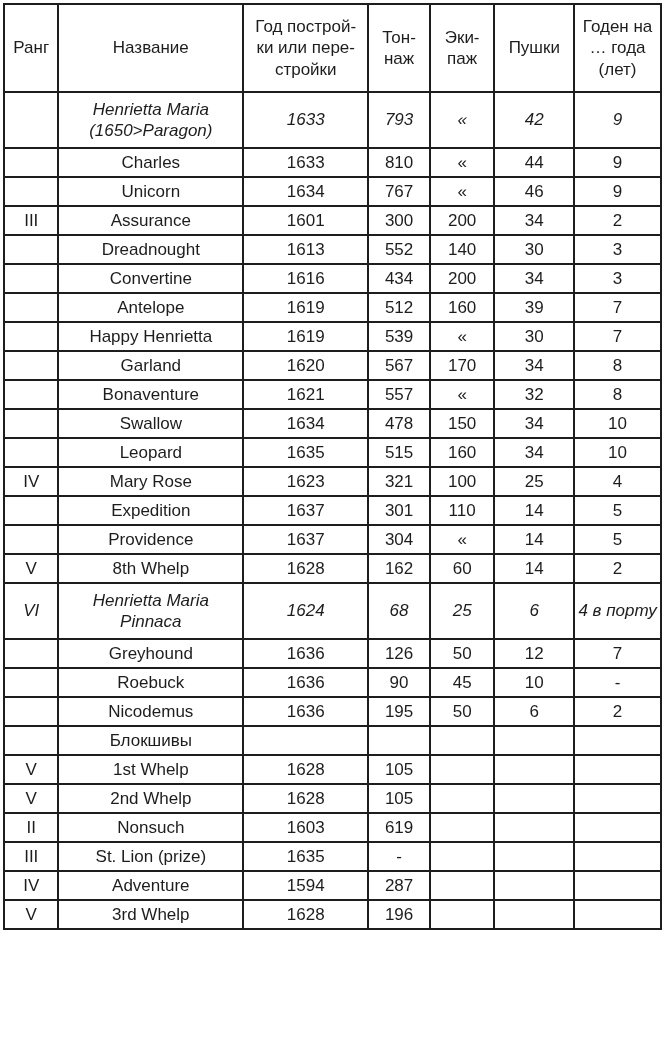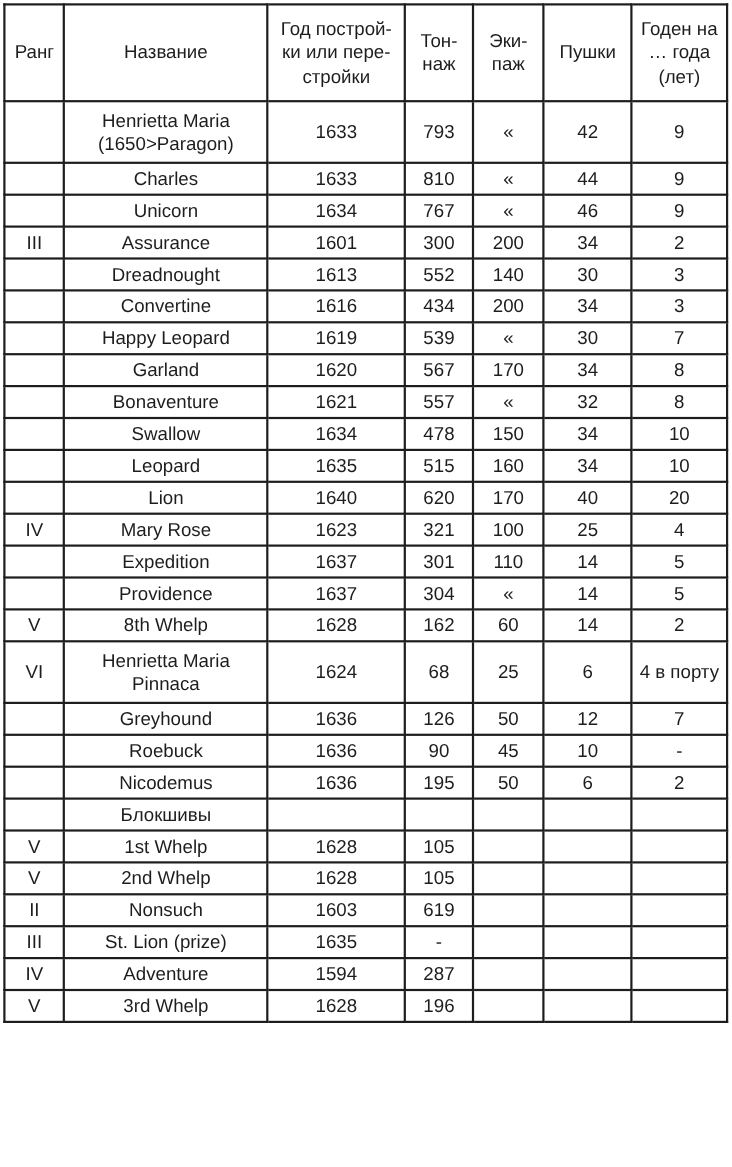--- a/index.html
+++ b/index.html
@@ -25,21 +25,21 @@
     vertical-align: middle;
     font-size: 17px;
     font-weight: normal;
     line-height: 1.25;
     padding: 1px 2px;
     white-space: pre-line;
     overflow: hidden;
   }
   .ship-table thead tr { height: 88px; }
   .ship-table tbody tr { height: 29px; }
-  .ship-table tbody tr.tall { height: 56px; }
+  .ship-table tbody tr.tall { height: 56px; font-style: italic; }
   col.c-rank    { width: 54px; }
   col.c-name    { width: 183px; }
   col.c-year    { width: 124px; }
   col.c-tonnage { width: 61px; }
   col.c-crew    { width: 64px; }
   col.c-guns    { width: 79px; }
   col.c-fit     { width: 86px; }
 </style>
 </head>
 <body>
@@ -122,21 +122,30 @@
         <td></td>
         <td>Convertine</td>
         <td>1616</td>
         <td>434</td>
         <td>200</td>
         <td>34</td>
         <td>3</td>
       </tr>
       <tr>
         <td></td>
-        <td>Happy Leopard</td>
+        <td>Antelope</td>
+        <td>1619</td>
+        <td>512</td>
+        <td>160</td>
+        <td>39</td>
+        <td>7</td>
+      </tr>
+      <tr>
+        <td></td>
+        <td>Happy Henrietta</td>
         <td>1619</td>
         <td>539</td>
         <td>«</td>
         <td>30</td>
         <td>7</td>
       </tr>
       <tr>
         <td></td>
         <td>Garland</td>
         <td>1620</td>
@@ -164,29 +173,20 @@
         <td>10</td>
       </tr>
       <tr>
         <td></td>
         <td>Leopard</td>
         <td>1635</td>
         <td>515</td>
         <td>160</td>
         <td>34</td>
         <td>10</td>
-      </tr>
-      <tr>
-        <td></td>
-        <td>Lion</td>
-        <td>1640</td>
-        <td>620</td>
-        <td>170</td>
-        <td>40</td>
-        <td>20</td>
       </tr>
       <tr>
         <td>IV</td>
         <td>Mary Rose</td>
         <td>1623</td>
         <td>321</td>
         <td>100</td>
         <td>25</td>
         <td>4</td>
       </tr>

